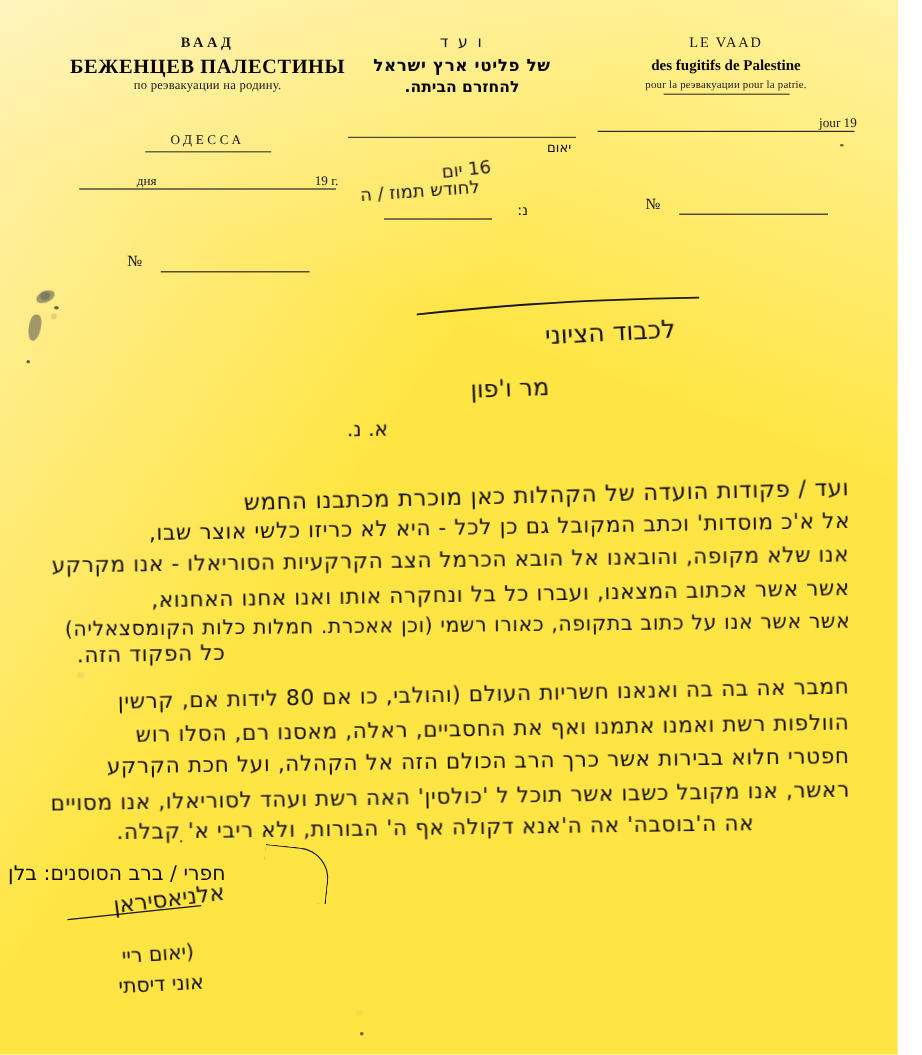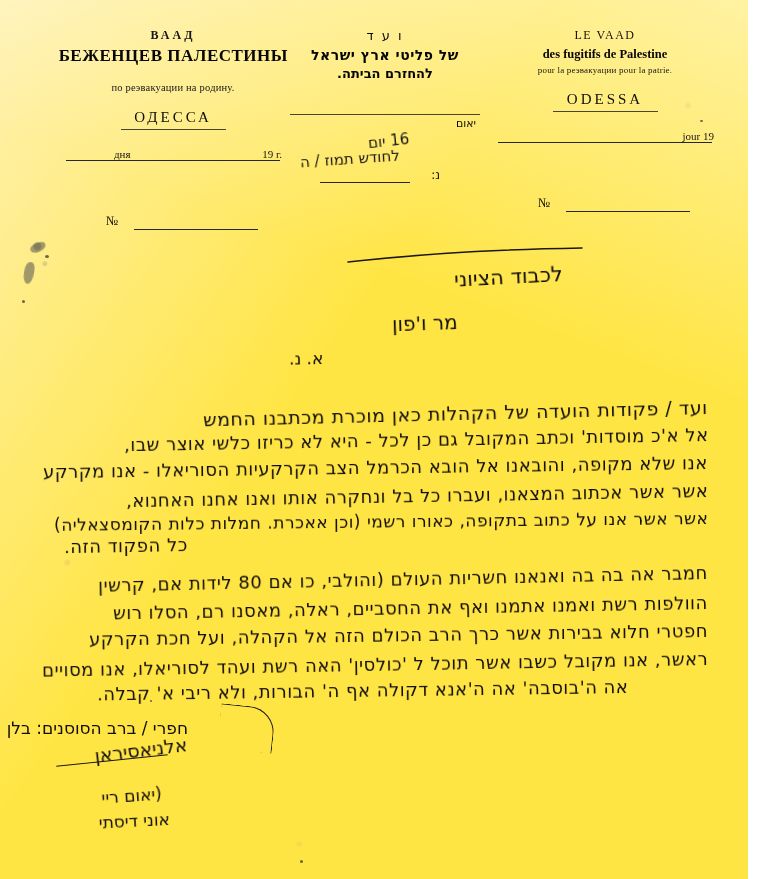--- a/index.html
+++ b/index.html
@@ -70,32 +70,31 @@
     font-weight: 700;
     color: #1a1a1a;
   }
   .hl-line2 {
     font-family: "Liberation Serif", serif;
     font-size: 17px;
     font-weight: 700;
     letter-spacing: 0.5px;
     margin-top: 3px;
     color: #0d0d0d;
-    text-align: right;
   }
   .hl-line3 {
     font-size: 10.5px;
-    margin-top: 16px;
+    margin-top: 0;
     color: #222;
     letter-spacing: .2px;
   }
   .hl-city {
-    font-size: 15px;
+    font-size: 11px;
     letter-spacing: 3px;
-    margin-top: 16px;
+    margin-top: 34px;
     color: #141414;
   }
   .rule {
     height: 1px;
     background: #2b2b2b;
     margin: 3px auto 0;
     opacity: .85;
   }
   .rule-wide  { width: 190px; }
   .rule-city  { width: 105px; }
@@ -313,21 +312,20 @@
       <div class="num-row" style="margin-top:30px;">
         <span style="position:absolute;right:40px;bottom:1px;font-size:12px;">נ:</span>
         <span class="num-rule" style="left:30px;right:70px;"></span>
       </div>
     </div>
 
     <div class="col col-right">
       <div class="fr-1">LE VAAD</div>
       <div class="fr-2">des fugitifs de Palestine</div>
       <div class="fr-3">pour la реэвакуации pour la patrie.</div>
-      <div class="hl-city">ODESSA</div>
       <div class="rule rule-city"></div>
       <div class="date-row">
         <span class="lbl">jour 19</span>
         <span class="date-rule"></span>
       </div>
       <div class="num-row">
         <span class="num">№</span>
         <span class="num-rule"></span>
       </div>
     </div>

